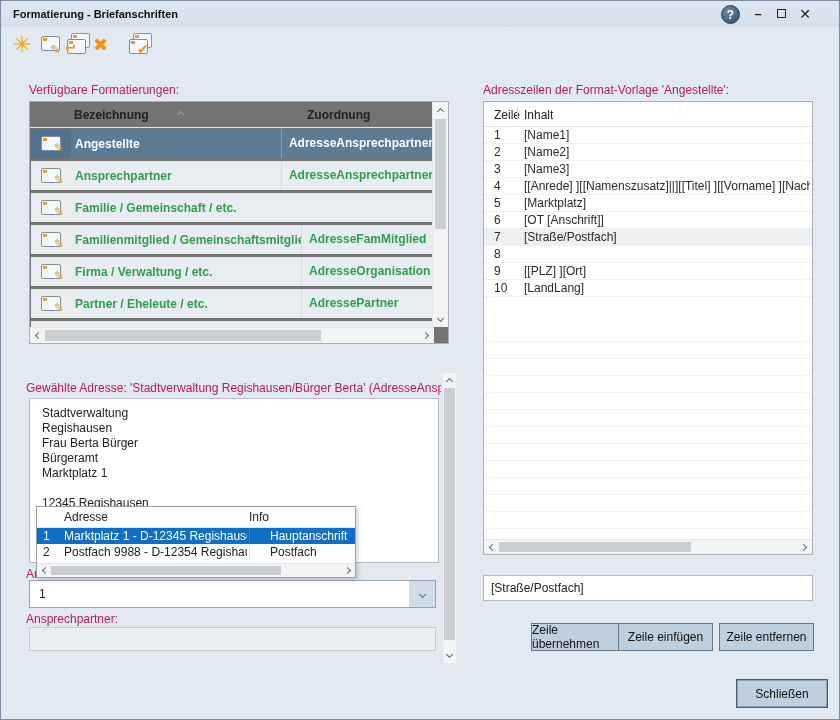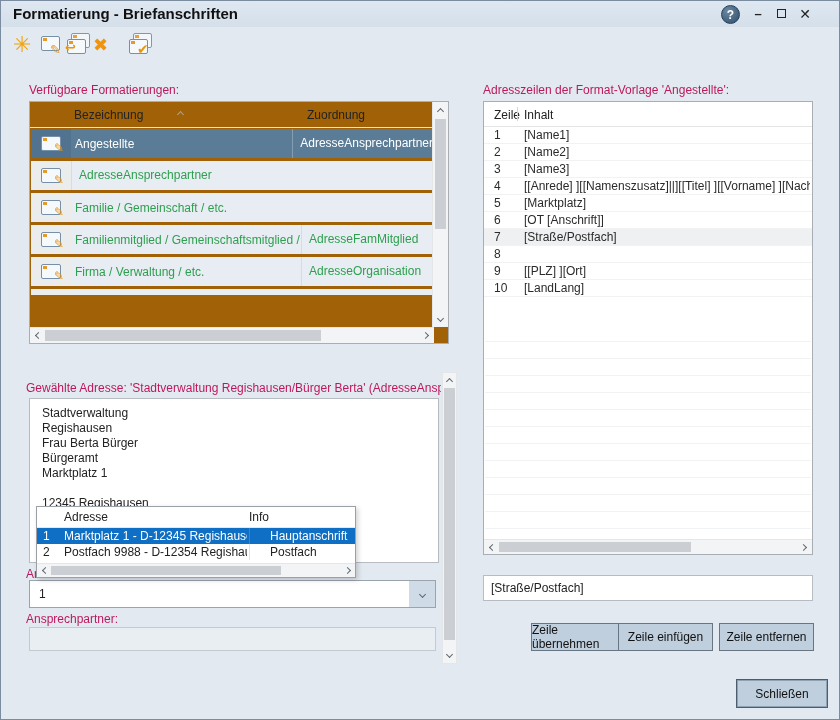--- a/index.html
+++ b/index.html
@@ -8,21 +8,21 @@
     background:#e3e9f0;
     font-family:"Liberation Sans","DejaVu Sans",sans-serif;
     font-size:12px;color:#1b1b1b;
     box-sizing:border-box;border:1px solid #7a8da0;
   }
   *{box-sizing:border-box;}
 
   
   .titlebar{position:absolute;left:0;top:0;width:840px;height:26px;
     background:linear-gradient(#dfe8f1,#d4dfea);}
-  .title-text{position:absolute;left:12px;top:0;line-height:26px;font-weight:bold;font-size:15px;color:#111;}
+  .title-text{position:absolute;left:12px;top:0;line-height:26px;font-weight:bold;font-size:11px;color:#111;}
   .help-btn{position:absolute;left:720px;top:4px;width:19px;height:19px;border-radius:50%;
     background:radial-gradient(circle at 35% 30%,#6d89a3,#2e4d69);border:1px solid #22405c;
     color:#fff;font-weight:bold;font-size:12px;text-align:center;line-height:18px;cursor:default;}
   .cap-btn{position:absolute;top:3px;width:20px;height:20px;text-align:center;line-height:20px;
     color:#222;font-size:13px;cursor:default;}
   .cap-min{left:747px;font-weight:bold;}
   .cap-max{left:770px;}
   .cap-max .maxbox{display:inline-block;width:9px;height:9px;border:1.5px solid #222;margin-top:5px;}
   .cap-close{left:794px;font-size:14px;}
 
@@ -33,21 +33,21 @@
   .win-ico{position:absolute;left:0;top:3px;width:19px;height:15px;background:#f6f9fb;
     border:1.5px solid #7490ab;border-radius:2px;}
   .win-ico::before{content:"";position:absolute;left:1px;top:1px;width:4px;height:3px;background:#e89a28;}
   .win-ico.back{left:4px;top:0px;opacity:.9;}
   .overlay-glyph{position:absolute;color:#e8960f;font-size:13px;font-weight:bold;line-height:1;}
 
   
   .panel-label{position:absolute;color:#be185d;white-space:nowrap;}
 
   
-  .ltable{position:absolute;left:28px;top:100px;width:420px;height:243px;background:#a16207;border:1px solid #a8aeb4;}
+  .ltable{position:absolute;left:28px;top:100px;width:420px;height:243px;background:#737373;border:1px solid #a8aeb4;font-weight:bold;}
   .ltable .hdr{position:relative;height:26px;border-bottom:1px solid #e2e4e6;color:#222;}
   .ltable .hdr .h-bez{position:absolute;left:44px;top:6px;}
   .ltable .hdr .h-zu{position:absolute;left:277px;top:6px;}
   .sort-chev{position:absolute;left:148px;top:4px;}
   .lrows{position:absolute;left:1px;top:27px;width:402px;}
   .lrow{position:relative;height:29px;margin-bottom:3px;background:#e7edf3;display:flex;align-items:center;}
   .lrow .icell{width:40px;height:29px;background:#ebecec;flex:0 0 40px;display:flex;align-items:center;justify-content:center;}
   .lrow .bez{width:230px;padding-left:4px;color:#2f9e4e;white-space:nowrap;overflow:hidden;}
   .lrow .zu{flex:1;padding-left:7px;color:#2f9e4e;border-left:1px solid rgba(0,0,0,0.07);height:29px;line-height:29px;white-space:nowrap;}
   .lrow.sel{background:#5b7c97;}
@@ -171,20 +171,21 @@
       <span class="icell">
           <span class="fmt-ico"></span>
         </span>
       <span class="bez">Angestellte</span>
       <span class="zu">AdresseAnsprechpartner</span>
     </div>
     <div class="lrow">
       <span class="icell">
           <span class="fmt-ico"></span>
         </span>
+      <span class="bez">Ansprechpartner</span>
       <span class="zu">AdresseAnsprechpartner</span>
     </div>
     <div class="lrow">
       <span class="icell">
           <span class="fmt-ico"></span>
         </span>
       <span class="bez">Familie / Gemeinschaft / etc.</span>
     </div>
     <div class="lrow">
       <span class="icell">
@@ -192,20 +193,27 @@
         </span>
       <span class="bez">Familienmitglied / Gemeinschaftsmitglied / etc.</span>
       <span class="zu">AdresseFamMitglied</span>
     </div>
     <div class="lrow">
       <span class="icell">
           <span class="fmt-ico"></span>
         </span>
       <span class="bez">Firma / Verwaltung / etc.</span>
       <span class="zu">AdresseOrganisation</span>
+    </div>
+    <div class="lrow">
+      <span class="icell">
+          <span class="fmt-ico"></span>
+        </span>
+      <span class="bez">Partner / Eheleute / etc.</span>
+      <span class="zu">AdressePartner</span>
     </div>
     <div class="lrow partial">
       <span class="icell"></span>
     </div>
   </div>
   <div class="vscroll ltable-vscroll">
     <span class="sb-arrow" style="left:0;top:0;width:15px;height:15px;">
         <span class="chev up"></span>
       </span>
     <span class="sb-thumb" style="left:2px;top:17px;width:11px;height:110px;"></span>

